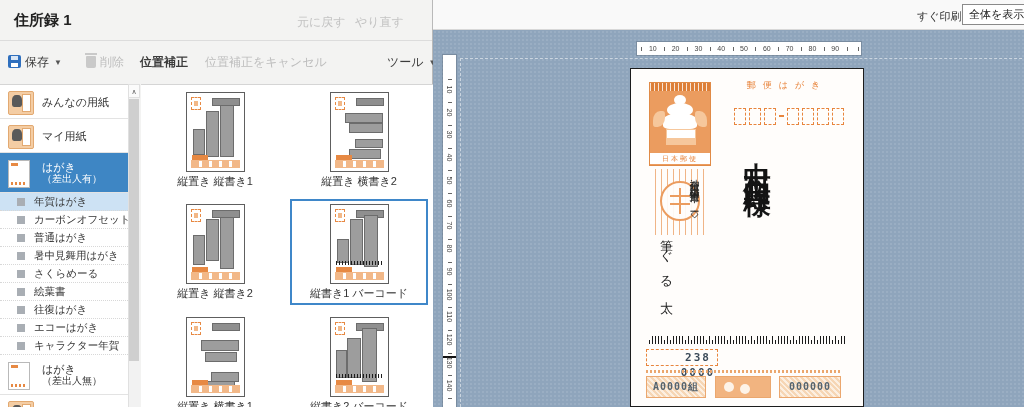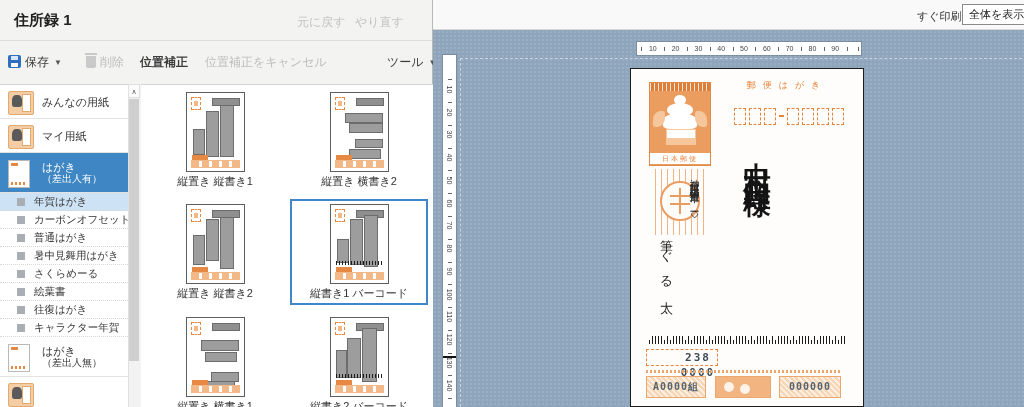--- a/index.html
+++ b/index.html
@@ -187,20 +187,24 @@
         <div class="sb-item sb-sub">
           <span class="icon-sq"></span>
           <span class="sb-label">絵葉書</span>
         </div>
         <div class="sb-item sb-sub">
           <span class="icon-sq"></span>
           <span class="sb-label">往復はがき</span>
         </div>
         <div class="sb-item sb-sub">
           <span class="icon-sq"></span>
+          <span class="sb-label">エコーはがき</span>
+        </div>
+        <div class="sb-item sb-sub">
+          <span class="icon-sq"></span>
           <span class="sb-label">キャラクター年賀</span>
         </div>
         <div class="sb-item sb-card">
           <span class="icon-card"></span>
           <span class="sb-label">はがき<span class="l2">（差出人無）</span></span>
         </div>
         <div class="sb-item sb-folder">
           <span class="icon-folder"></span>
           <span class="sb-label"></span>
         </div>

